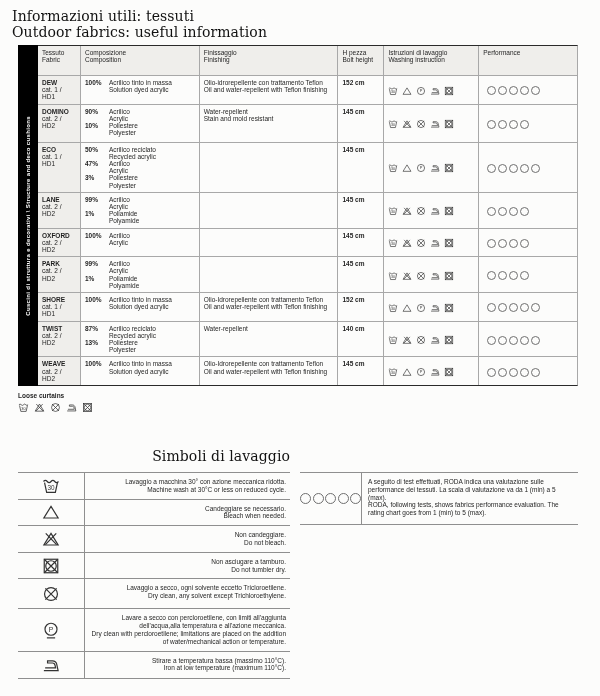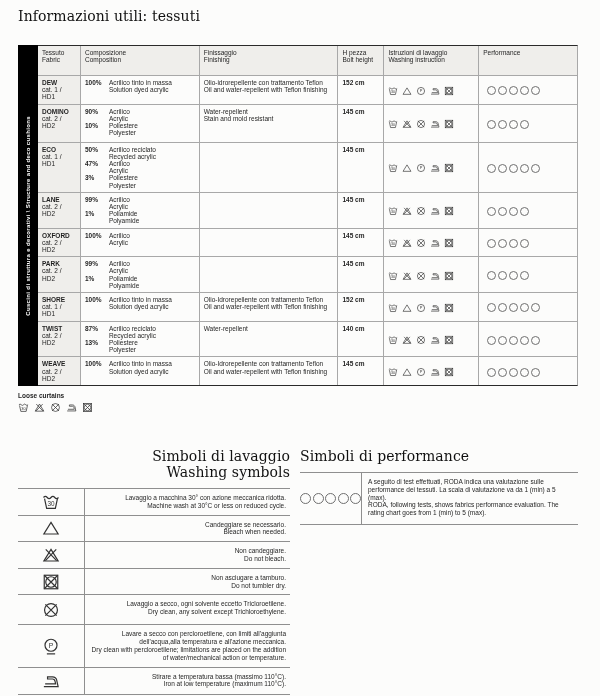--- a/index.html
+++ b/index.html
@@ -4,21 +4,21 @@
 <style>
   * { margin:0; padding:0; box-sizing:border-box; }
   html,body { background:#e8e8e8; }
   .page {
     position:relative; width:600px; height:696px; margin:0 auto;
     background:#fcfcfb; color:#1f1f1f; overflow:hidden;
     font-family:"Liberation Sans", sans-serif;
     padding:45px 0 0 18px;
   }
   h1,h2 { font-family:"DejaVu Serif", serif; font-weight:400; font-size:14px; line-height:16px; letter-spacing:.1px; color:#111; }
-  .page-title { position:absolute; left:18px; top:8px; }
+  .page-title { position:absolute; left:12px; top:8px; }
 
   
   .main-wrap { display:flex; width:560px; }
   .side-bar { width:20px; background:#000; display:flex; align-items:center; justify-content:center; }
   .side-label {
     writing-mode:vertical-rl; transform:rotate(180deg);
     color:#fff; font-size:6px; font-weight:600; letter-spacing:.35px; white-space:nowrap;
   }
   .ftable { width:540px; border-top:1px solid #2a2a2a; border-bottom:1px solid #2a2a2a; border-right:1px solid #a8a8a8; }
   .trow { display:flex; border-bottom:1px solid #a8a8a8; }
@@ -61,20 +61,21 @@
   svg { stroke:#333; fill:none; stroke-width:1.6; }
   svg text { stroke:none; fill:#333; }
 </style>
 </head>
 <body>
 
 <div class="page">
 
   <h1 class="page-title">
     <span>Informazioni utili: tessuti</span><br>
+    <span>Outdoor fabrics: useful information</span>
   </h1>
 
   <div class="main-wrap">
     <div class="side-bar">
       <span class="side-label">Cuscini di struttura e decorativi \ Structure and deco cushions</span>
     </div>
     <div class="ftable" id="fabric-table">
         <div class="trow thead" style="min-height:30px">
           <div class="tcell hcell" style="width:43px">
             <span>Tessuto</span>
@@ -716,21 +717,20 @@
             <circle cx="12" cy="12" r="7"></circle>
             <path d="M3 3l18 18M21 3L3 21"></path>
           </svg>
         </span>
       </div>
   </div>
 
   <div class="bottom-left">
     <h2>
       <span>Simboli di lavaggio</span><br>
-      <span>Washing symbols</span>
     </h2>
     <div class="legend-table" id="washing-legend">
         <div class="legend-row" style="min-height:26px">
           <div class="legend-icon-cell">
             <span class="icon">
               <svg viewBox="0 0 24 24">
                 <path d="M2 6q2.5-3 5 0t5 0t5 0t5 0"></path>
                 <path d="M3.4 7.6L6.2 20.5h11.6L20.6 7.6"></path>
                 <text x="12" y="17" font-size="8.5" text-anchor="middle" font-family="sans-serif">30</text>
               </svg>
@@ -823,21 +823,21 @@
           <div class="legend-text">
             <span>Stirare a temperatura bassa (massimo 110°C).</span>
             <span>Iron at low temperature (maximum 110°C).</span>
           </div>
         </div>
       </div>
   </div>
 
   <div class="bottom-right">
     <h2>
-      <span>Simboli di performance</span><br>
+      <br>
     </h2>
     <div class="perf-box">
       <div class="perf-circ-cell" id="perf-circles">
           <span class="pcirc"></span>
           <span class="pcirc"></span>
           <span class="pcirc"></span>
           <span class="pcirc"></span>
           <span class="pcirc"></span>
         </div>
       <div class="perf-desc">

